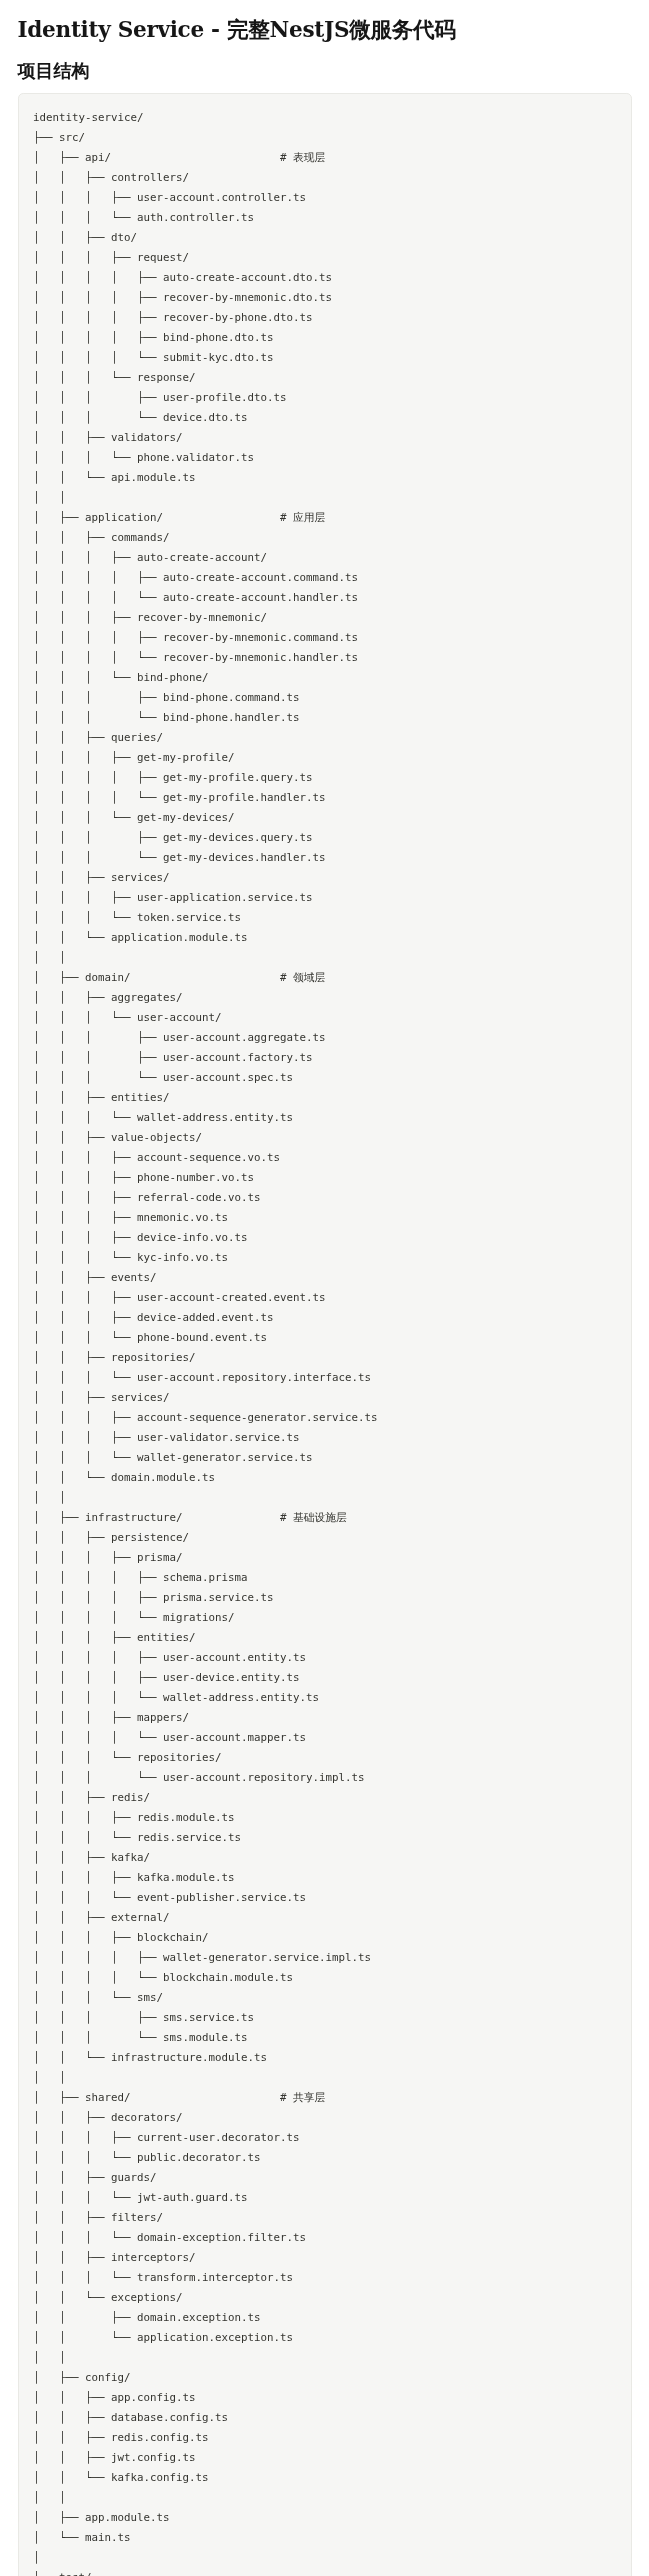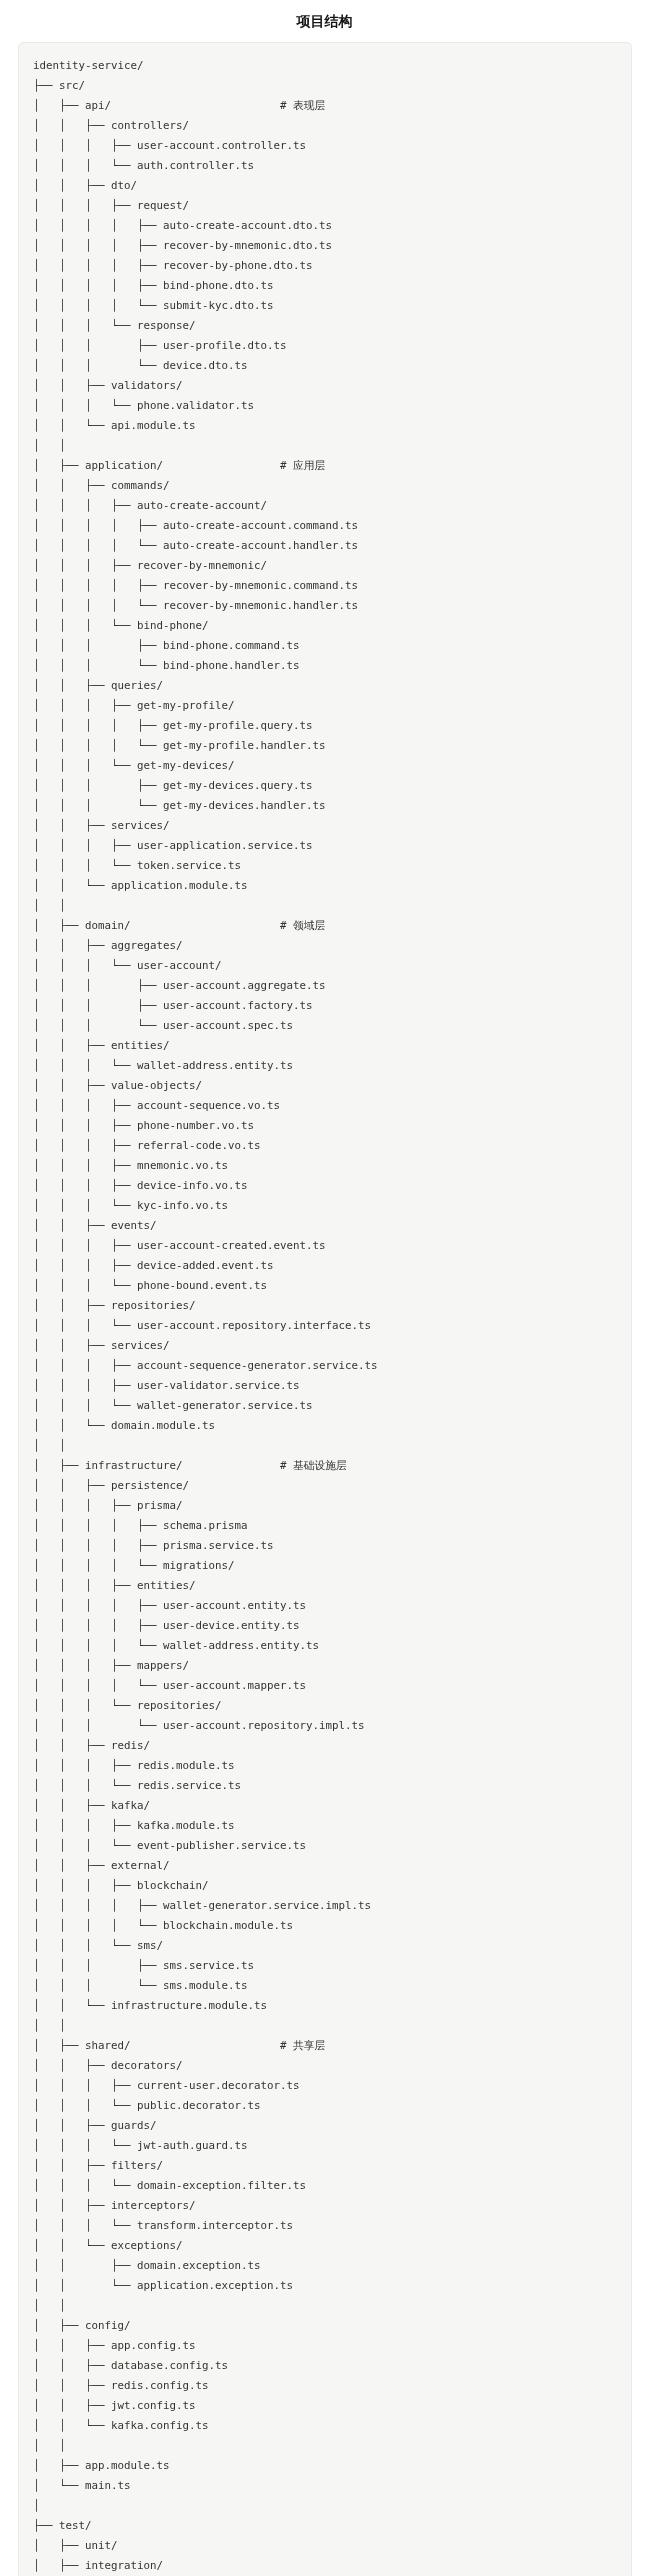--- a/index.html
+++ b/index.html
@@ -21,25 +21,24 @@
     font-family: "DejaVu Serif", "Liberation Serif", serif;
     font-size: 21.6px;
     font-weight: 700;
     line-height: 1.25;
     margin: 4.1px 0 14.4px 0;
     color: #161616;
     letter-spacing: -0.3px;
   }
   .section-heading {
     font-family: Liberation Sans, sans-serif;
-    font-size: 14px;
+    font-size: 18px;
     font-weight: 700;
     margin: 0 0 10.3px 0;
     color: #161616;
-    text-align: center;
   }
   .code-block {
     background: #f6f6f4;
     border: 0.5px solid #e9e9e5;
     border-radius: 5.2px;
     padding: 13.4px 14.4px;
     margin: 0;
     width: 614px;
     overflow: hidden;
   }
@@ -49,20 +48,21 @@
     font-size: 10.8px;
     line-height: 20px;
     color: #34342f;
     white-space: pre;
   }
 </style>
 </head>
 <body>
 
 <div class="page">
+  <h1 class="page-title">Identity Service - 完整NestJS微服务代码</h1>
 
   <p class="section-heading">项目结构</p>
 
   <pre class="code-block"><code>identity-service/
 ├── src/
 │   ├── api/                          # 表现层
 │   │   ├── controllers/
 │   │   │   ├── user-account.controller.ts
 │   │   │   └── auth.controller.ts
 │   │   ├── dto/

